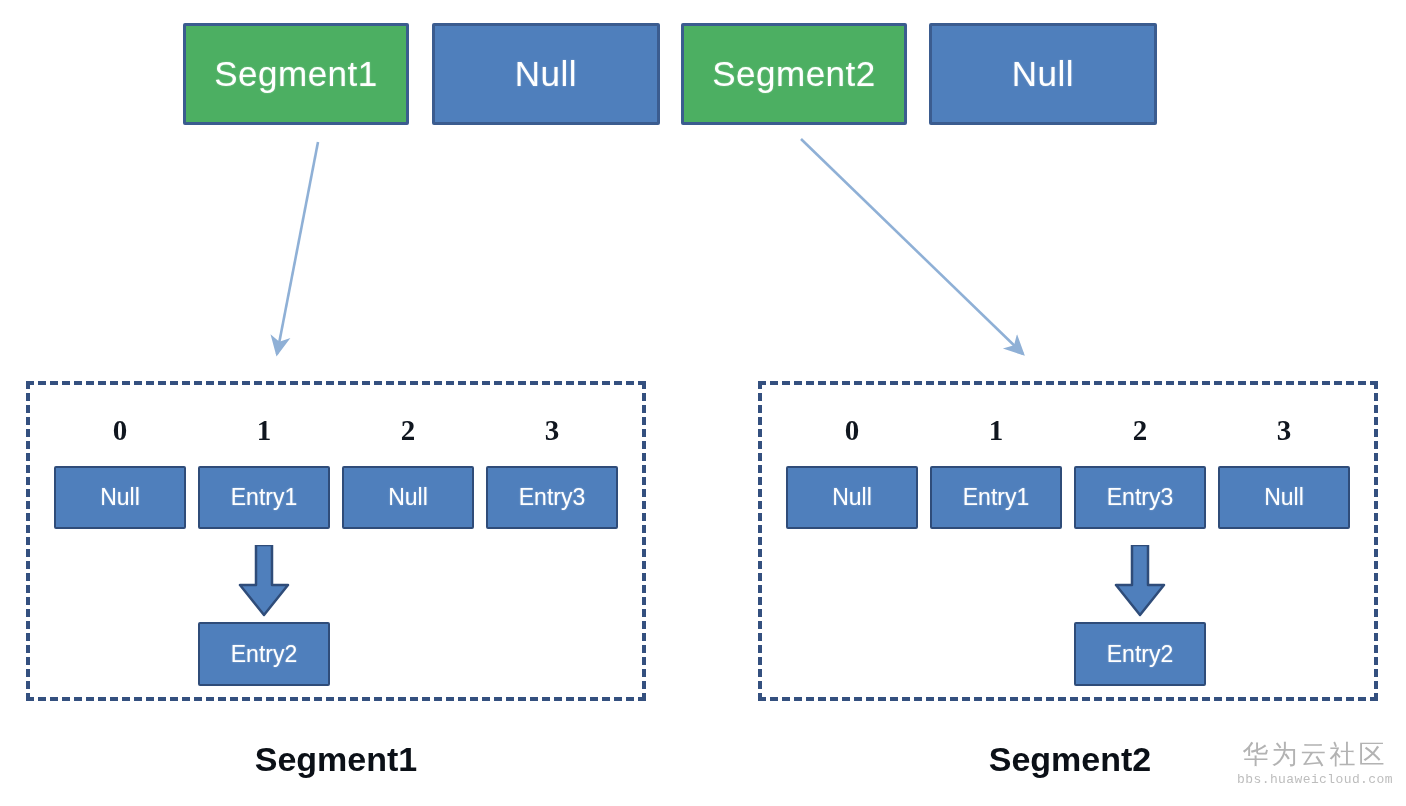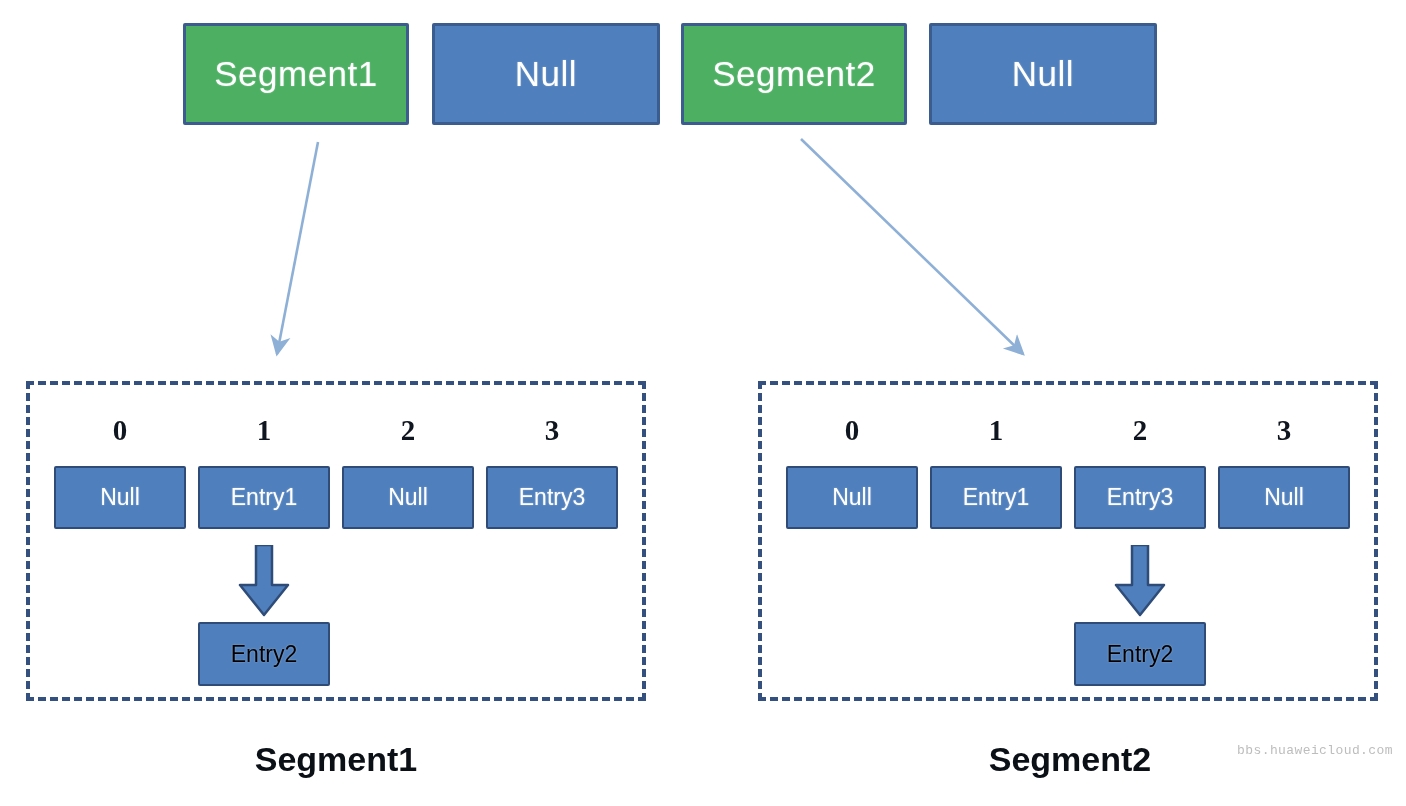--- a/index.html
+++ b/index.html
@@ -72,21 +72,21 @@
   
   .entry-node {
     position: absolute;
     box-sizing: border-box;
     background: #4f7fbc;
     border: 2px solid #2f4c79;
     border-radius: 2px;
     display: flex;
     align-items: center;
     justify-content: center;
-    color: #000000;
+    color: #ffffff;
     font-size: 23px;
     text-shadow: 0 0 2px rgba(255,255,255,0.4);
   }
 
   
   .block-arrow { position: absolute; }
 
   
   .connector { position: absolute; left: 0; top: 0; width: 1406px; height: 806px; pointer-events: none; }
 
@@ -185,16 +185,17 @@
 
   <svg class="block-arrow" style="left:1114px; top:545px;" width="52" height="72" viewBox="0 0 52 72" xmlns="http://www.w3.org/2000/svg">
     <path d="M18,0 L34,0 L34,40 L50,40 L26,70 L2,40 L18,40 Z" fill="#4f7fbc" stroke="#2f4c79" stroke-width="2.5" stroke-linejoin="round"></path>
   </svg>
 
   <div class="entry-node" style="left:1074px; top:622px; width:132px; height:64px;">Entry2</div>
 
   <div class="caption" style="left:870px; top:740px; width:400px;">Segment2</div>
 
   <div class="wm" style="left:1232px; top:740px; width:166px;">
+    <div class="wm-cn">华为云社区</div>
     <div class="wm-url">bbs.huaweicloud.com</div>
   </div>
 
 </div>
 
 </body></html>

